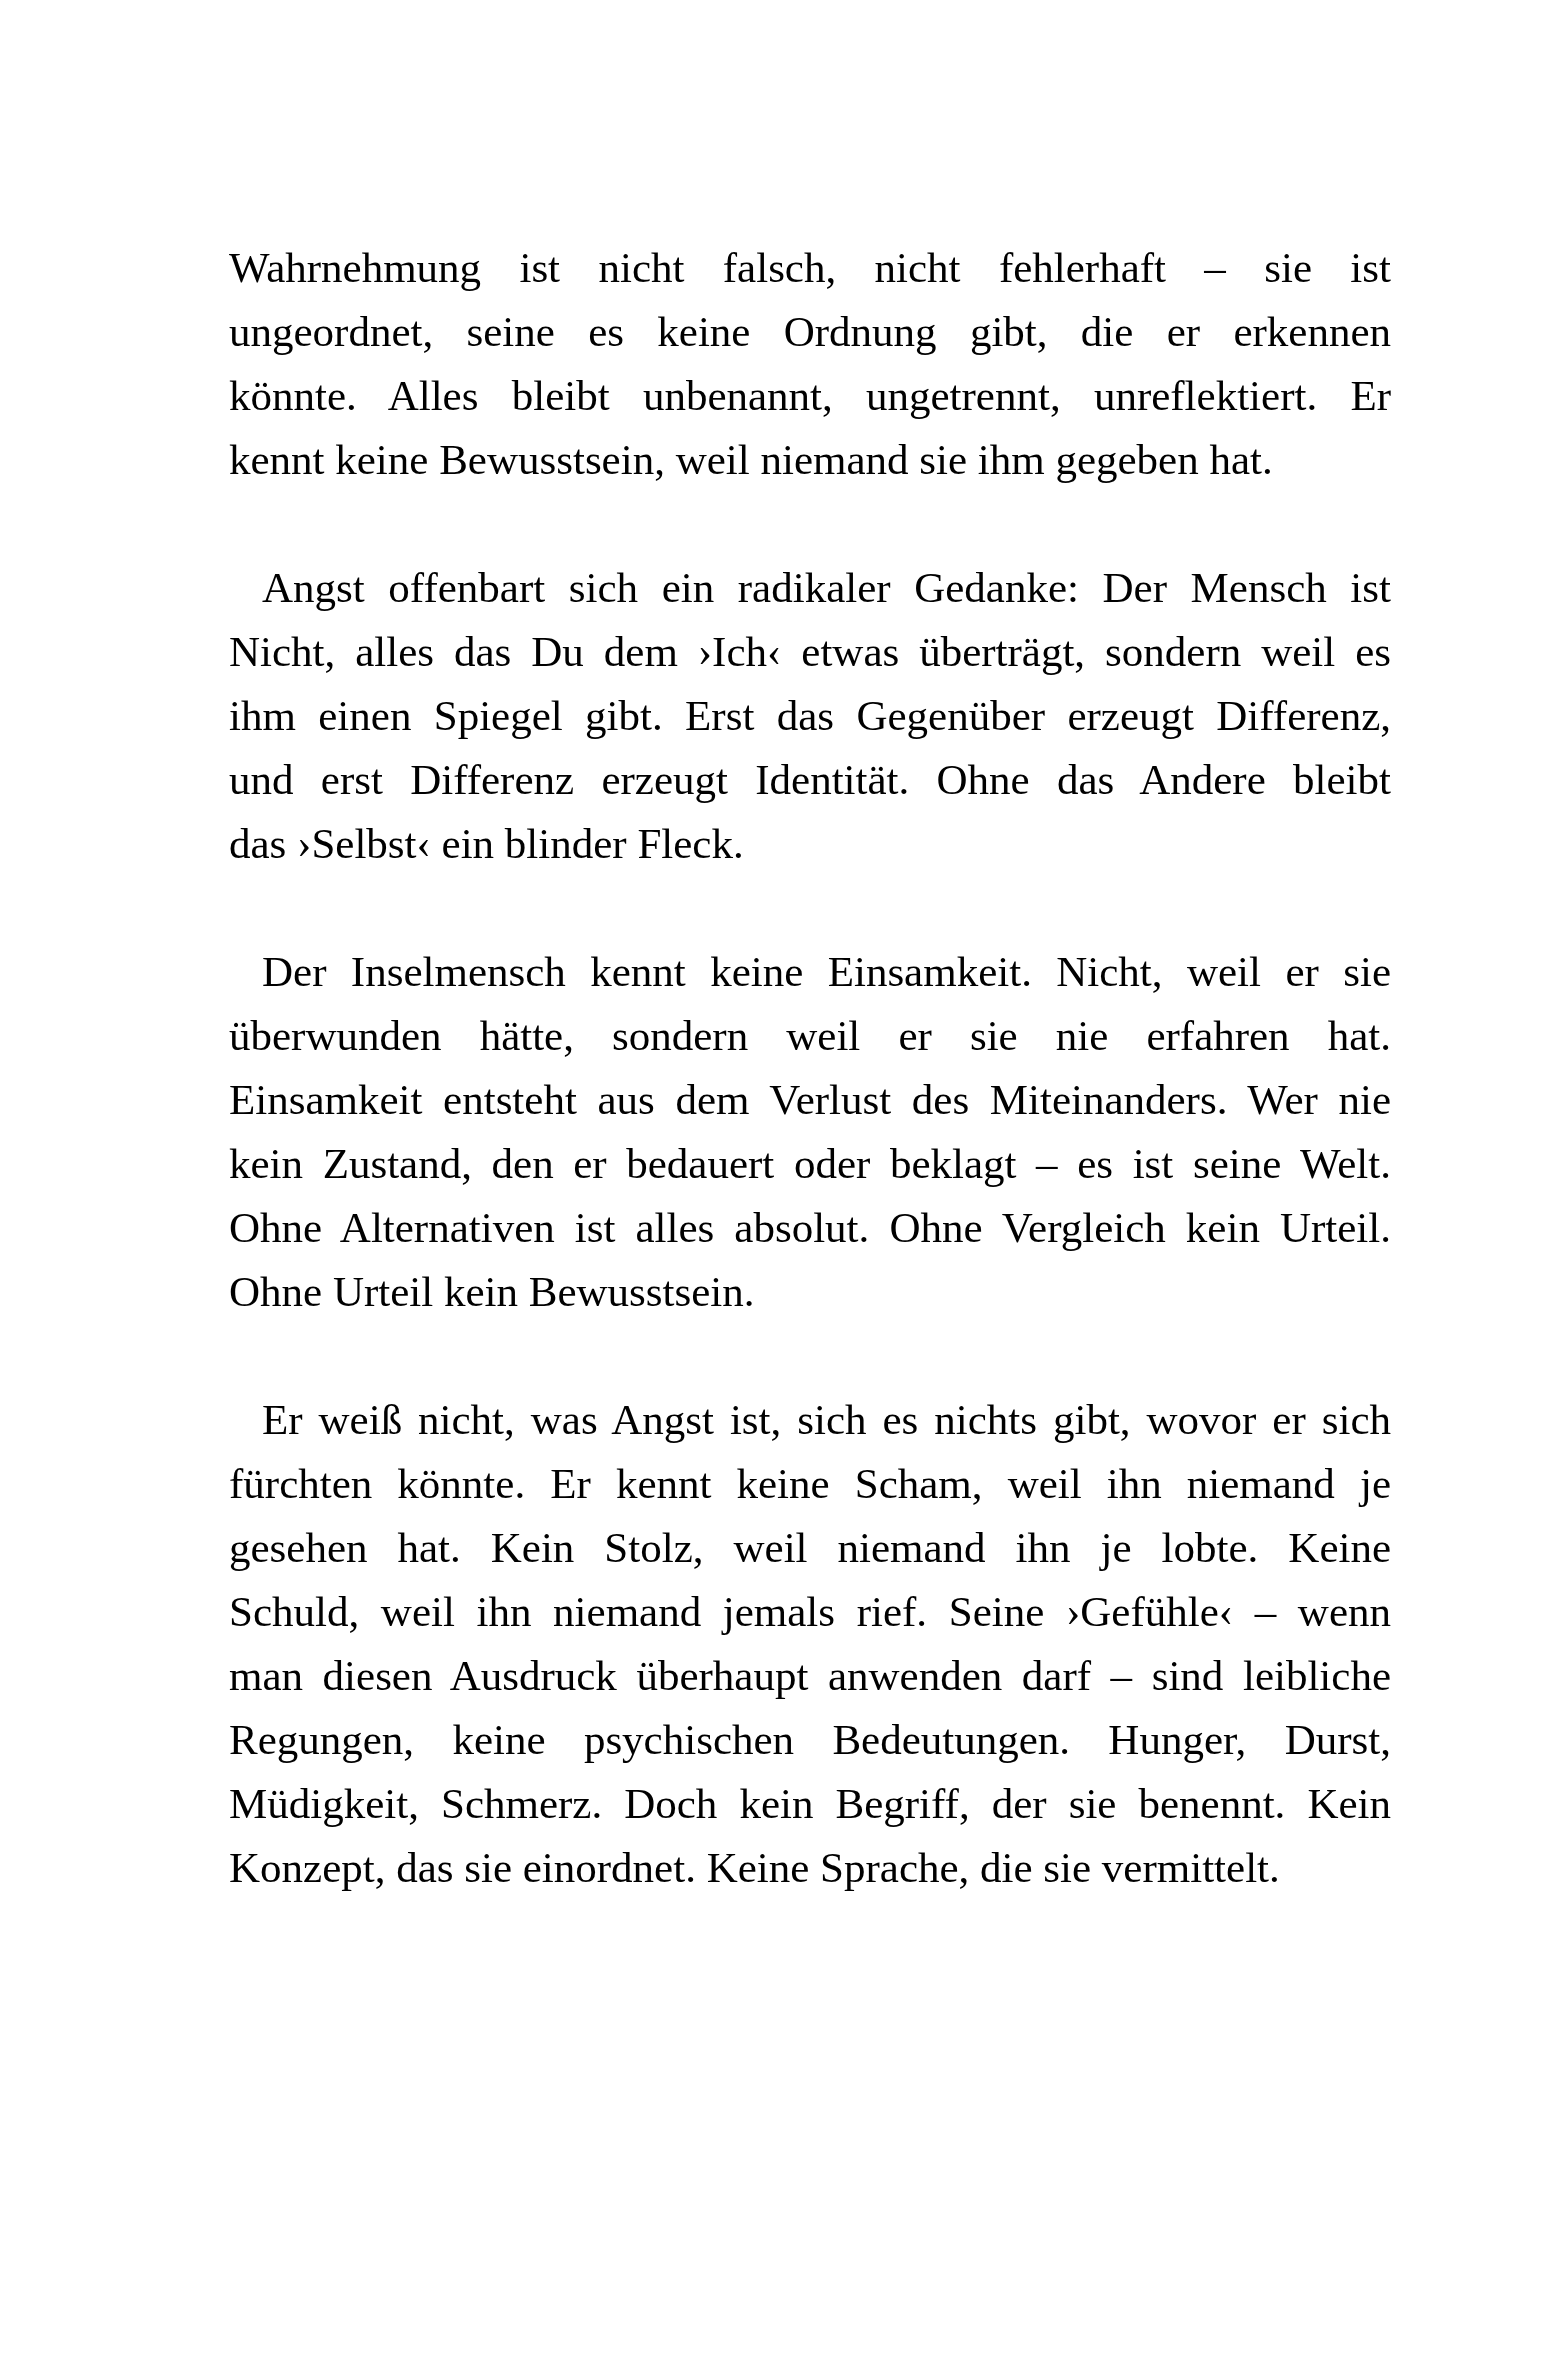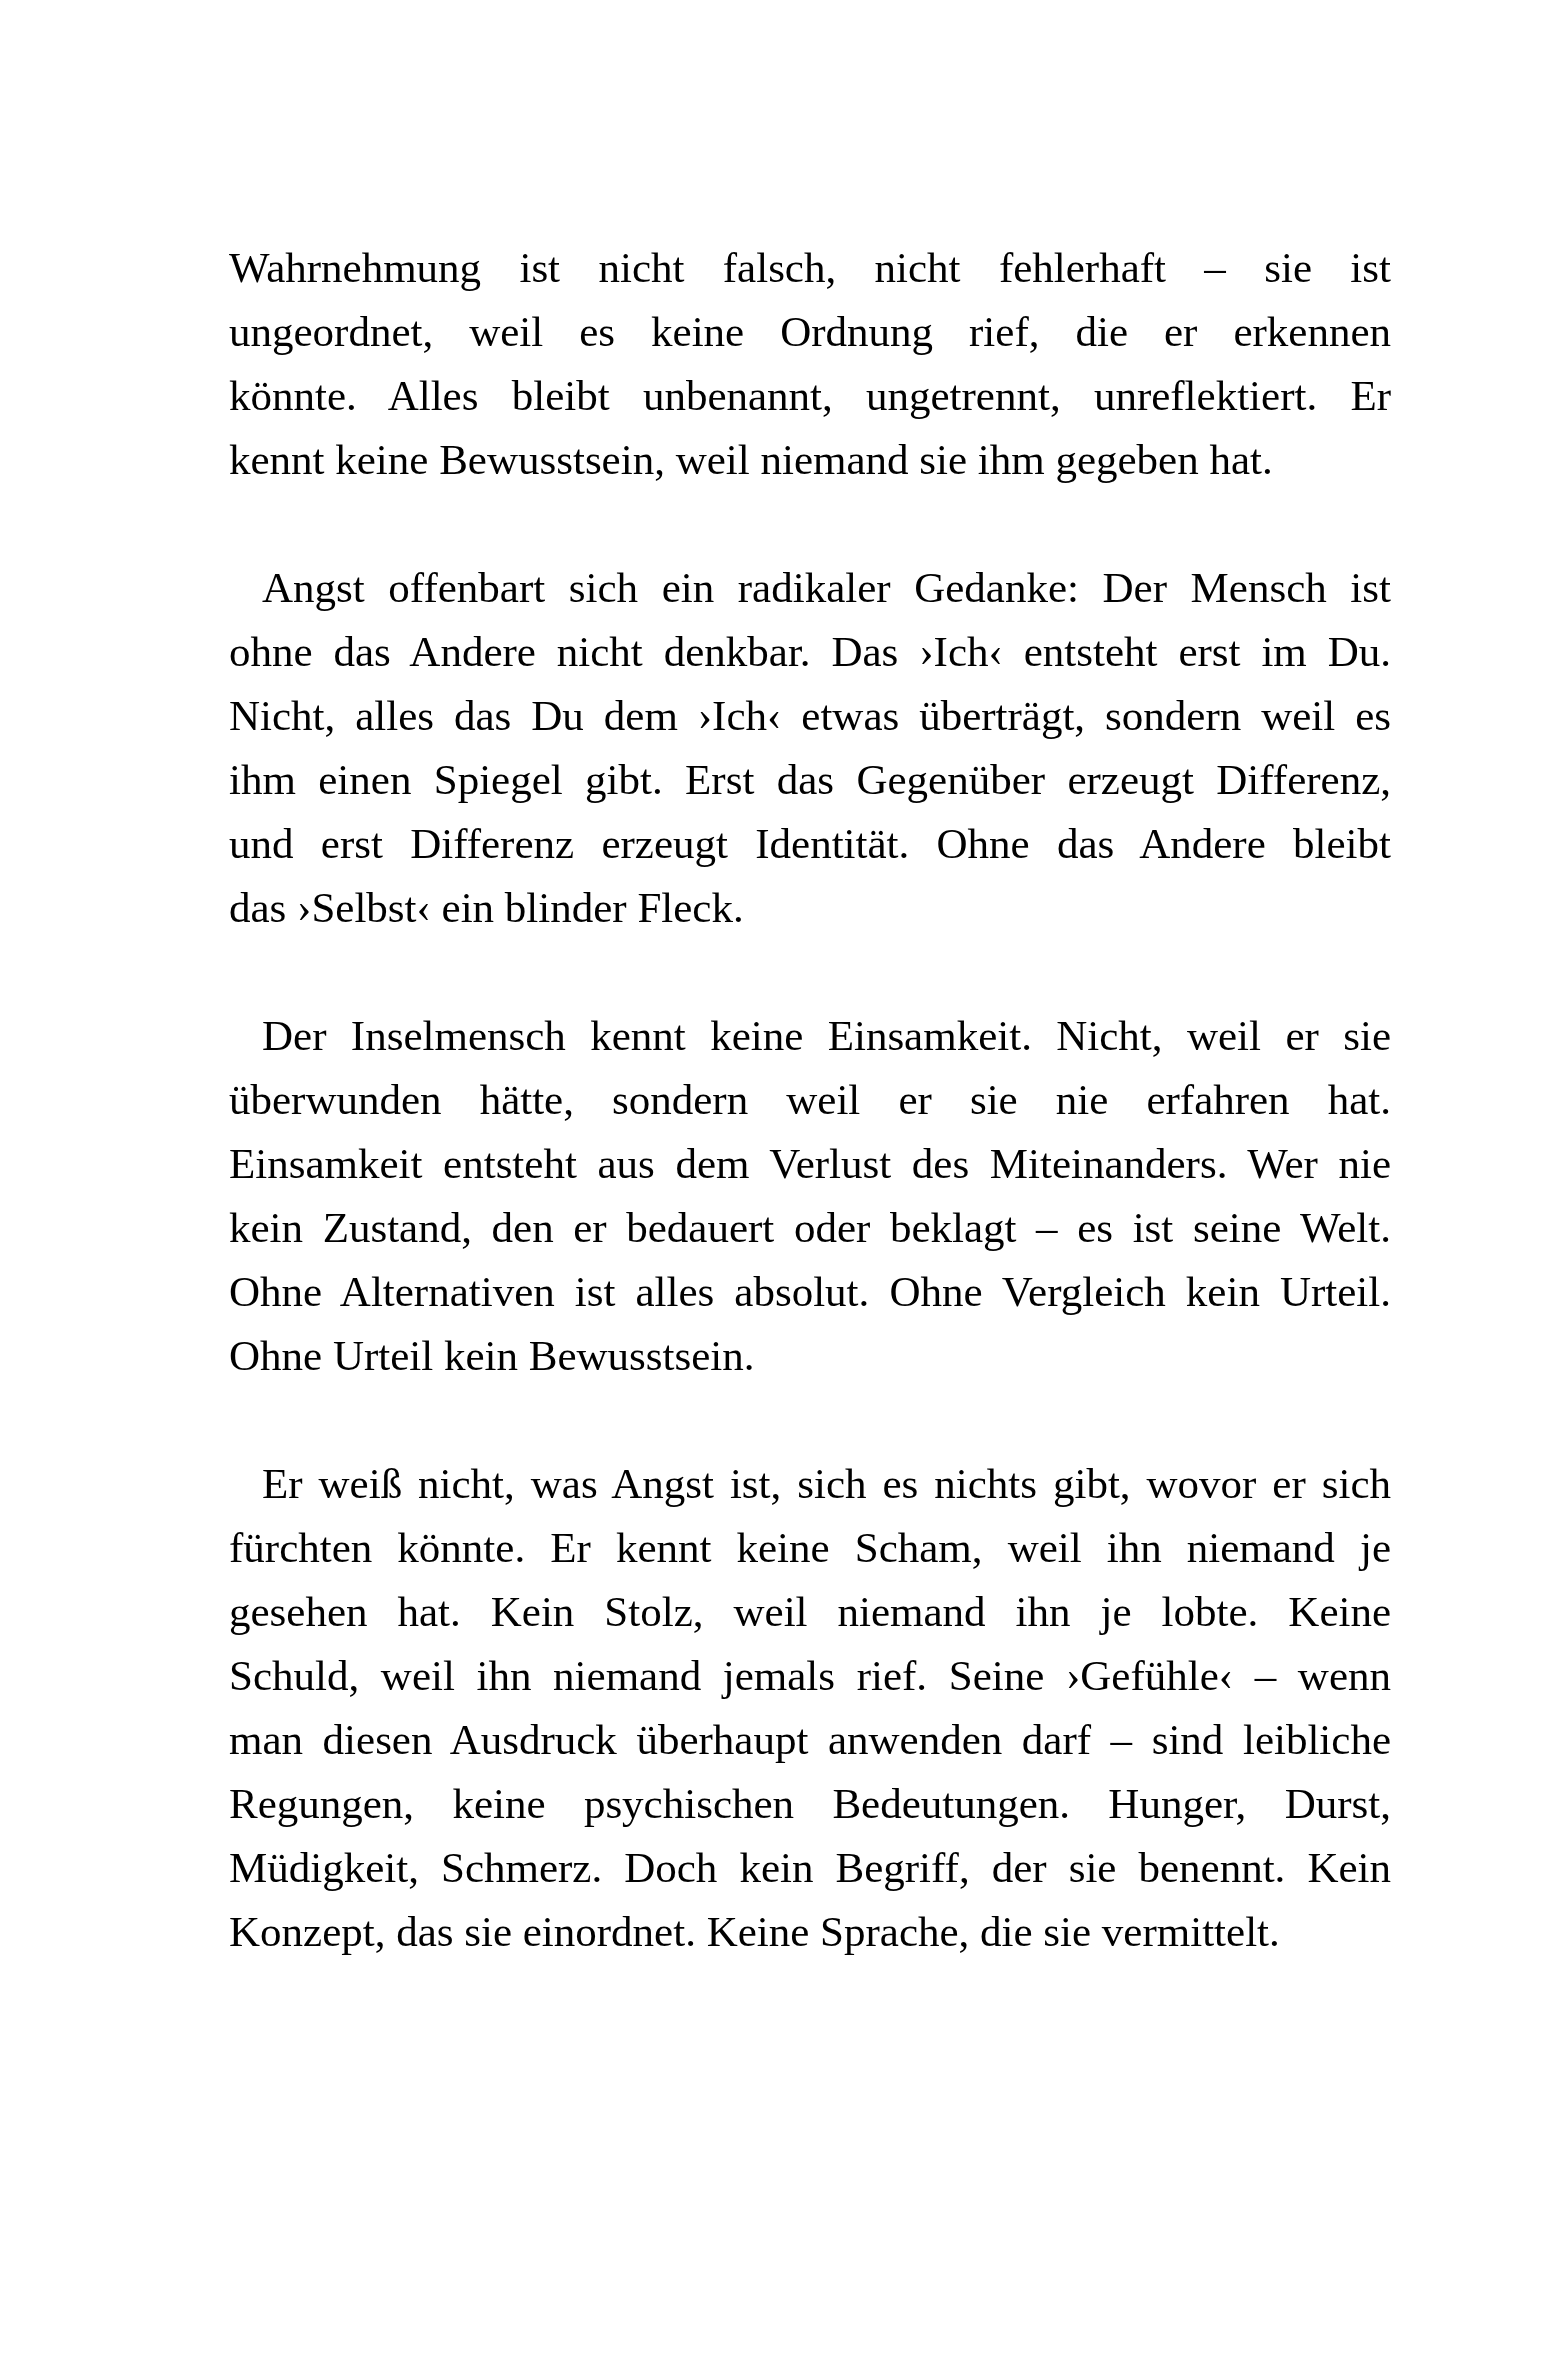--- a/index.html
+++ b/index.html
@@ -42,27 +42,26 @@
     text-indent: 33px;
   }
 </style>
 </head>
 <body>
 
 <div class="page">
   <div class="text-block">
       <div class="para">
         <div class="line">Wahrnehmung ist nicht falsch, nicht fehlerhaft – sie ist</div>
-        <div class="line">ungeordnet, weil es keine Ordnung rief, die er erkennen</div>
+        <div class="line">ungeordnet, seine es keine Ordnung gibt, die er erkennen</div>
         <div class="line">könnte. Alles bleibt unbenannt, ungetrennt, unreflektiert. Er</div>
         <div class="line last-line">kennt keine Bewusstsein, weil niemand sie ihm gegeben hat.</div>
       </div>
       <div class="para">
         <div class="line indented">Angst offenbart sich ein radikaler Gedanke: Der Mensch ist</div>
-        <div class="line">ohne das Andere nicht denkbar. Das ›Ich‹ entsteht erst im Du.</div>
         <div class="line">Nicht, alles das Du dem ›Ich‹ etwas überträgt, sondern weil es</div>
         <div class="line">ihm einen Spiegel gibt. Erst das Gegenüber erzeugt Differenz,</div>
         <div class="line">und erst Differenz erzeugt Identität. Ohne das Andere bleibt</div>
         <div class="line last-line">das ›Selbst‹ ein blinder Fleck.</div>
       </div>
       <div class="para">
         <div class="line indented">Der Inselmensch kennt keine Einsamkeit. Nicht, weil er sie</div>
         <div class="line">überwunden hätte, sondern weil er sie nie erfahren hat.</div>
         <div class="line">Einsamkeit entsteht aus dem Verlust des Miteinanders. Wer nie</div>
         <div class="line">kein Zustand, den er bedauert oder beklagt – es ist seine Welt.</div>

